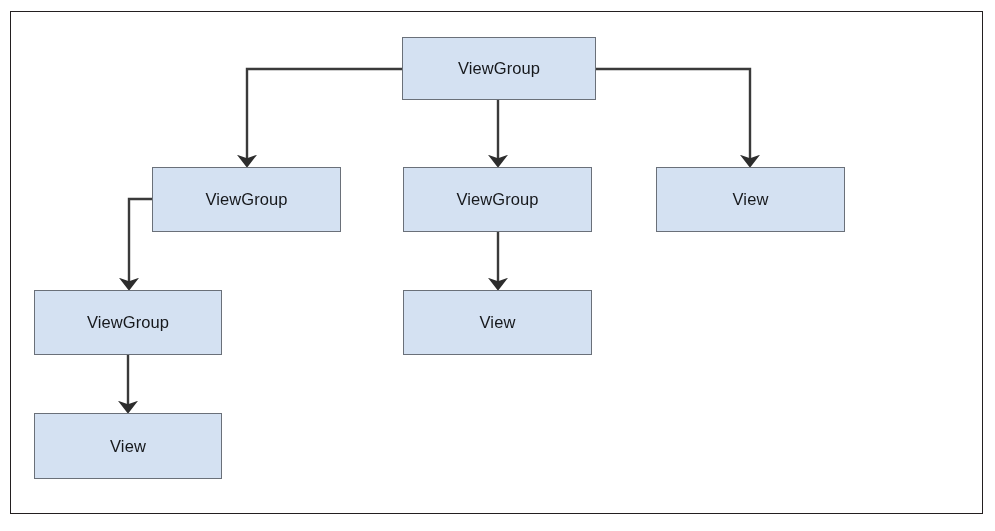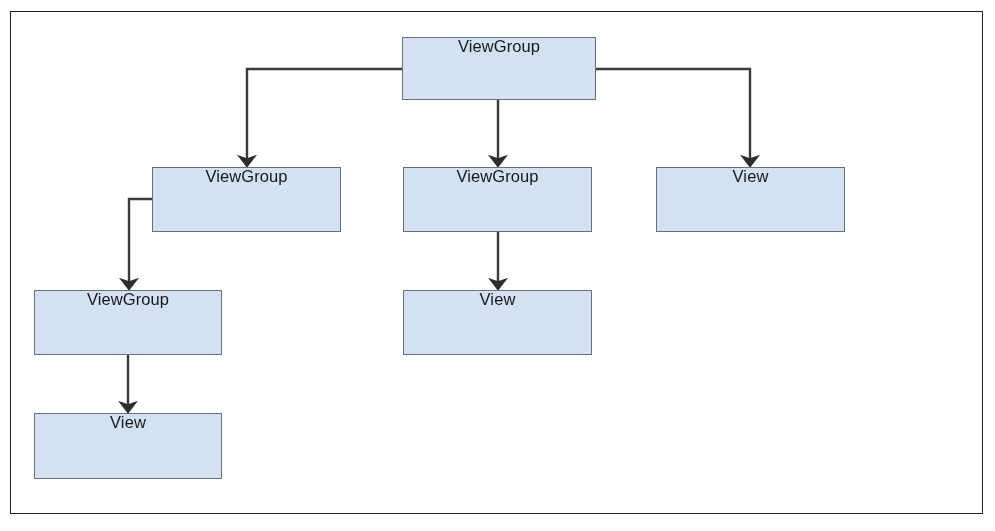--- a/index.html
+++ b/index.html
@@ -37,20 +37,21 @@
     width: 995px;
     height: 531px;
     pointer-events: none;
   }
   .node {
     position: absolute;
     box-sizing: border-box;
     background: #d4e1f2;
     border: 1.7px solid #6a7079;
     display: flex;
+    align-items: center;
     justify-content: center;
     color: #16181c;
     font-family: "Liberation Sans", sans-serif;
     font-size: 16.5px;
     line-height: 1;
     letter-spacing: 0.1px;
     white-space: nowrap;
   }
   .node-label {
     display: block;

